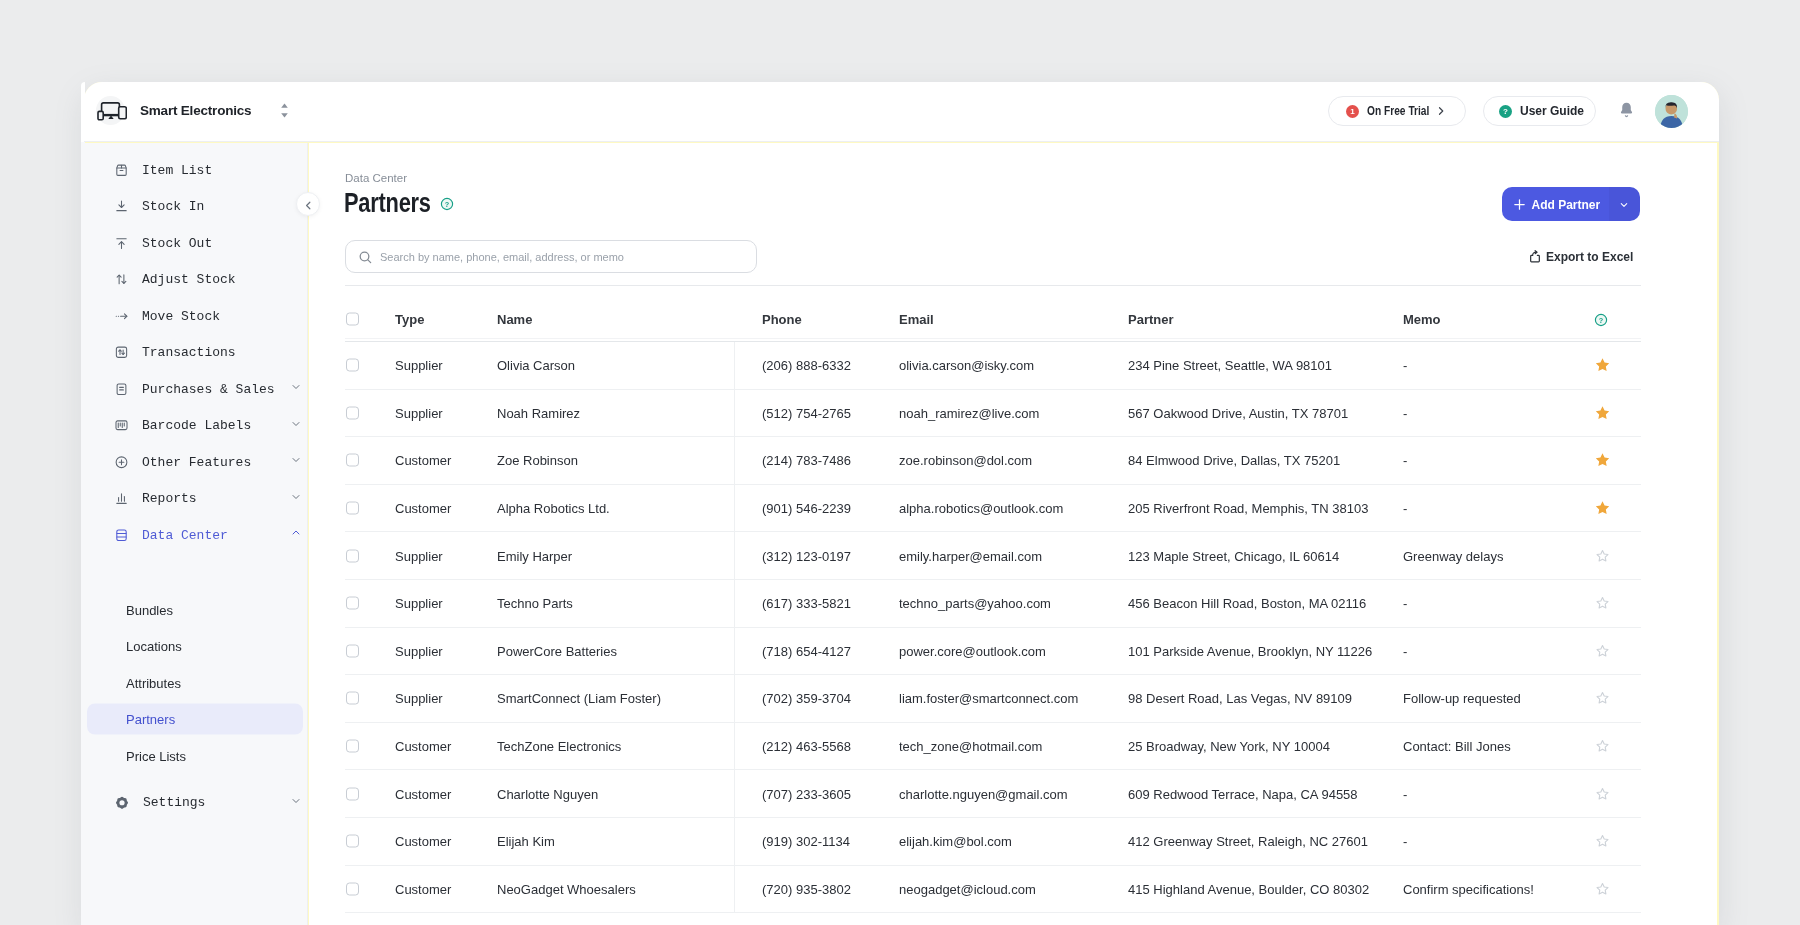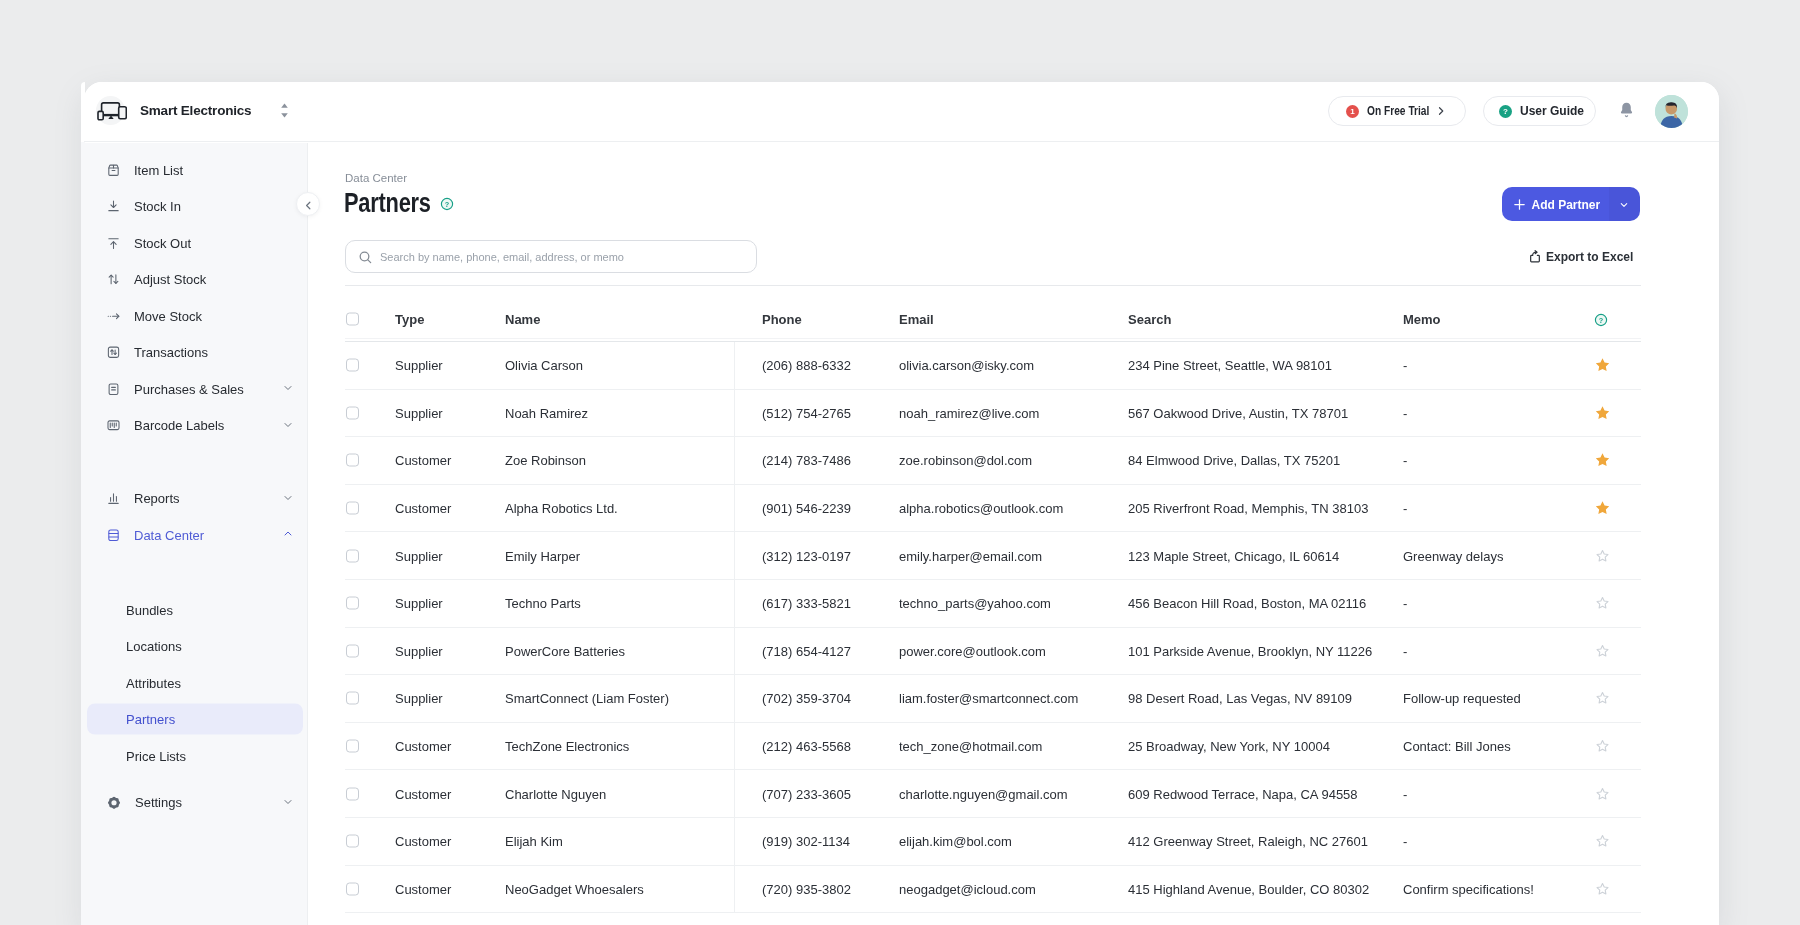--- a/index.html
+++ b/index.html
@@ -1,28 +1,28 @@
 <!DOCTYPE html>
 <html><head><meta charset="utf-8">
 <style>
 * { margin:0; padding:0; box-sizing:border-box; }
 html,body { width:1800px; height:925px; background:#ebeced; font-family:"Liberation Sans",sans-serif; overflow:hidden; }
-.card { position:absolute; left:84px; top:82px; width:1634.5px; height:843px; background:#ffffff; border-radius:18px 18px 0 0; box-shadow:0 10px 30px rgba(120,125,140,.18); }
+.card { position:absolute; left:84px; top:82px; width:1634.5px; height:843px; background:#fef9c3; border-radius:18px 18px 0 0; box-shadow:0 10px 30px rgba(120,125,140,.18); }
 .card::before { content:""; position:absolute; left:-3px; top:0; width:4px; height:843px; background:linear-gradient(#fff 0 60px, #f7f8fa 60px); border-radius:14px 0 0 0; }
 .topbar { position:absolute; left:0; top:0; width:100%; height:60px; border-bottom:1px solid #edeff1; border-radius:18px 18px 0 0; background:#fff; }
 .logo-bg { position:absolute; left:12px; top:14px; width:29px; height:29px; border-radius:50%; background:#f4f5f6; }
 .logo-bg svg { position:absolute; left:0.5px; top:5.5px; }
 .brand { position:absolute; left:56px; top:28px; transform:translateY(-50%); font-size:13.5px; font-weight:bold; color:#20242a; letter-spacing:-.2px; }
 .updown { position:absolute; left:196.5px; top:20.5px; }
 .pill { position:absolute; top:14px; height:30px; border:1px solid #e8eaee; border-radius:15px; background:#fff; display:flex; align-items:center; font-size:12px; font-weight:bold; color:#23272e; }
 .badge { width:13px; height:13px; border-radius:50%; display:inline-flex; align-items:center; justify-content:center; color:#fff; font-size:8px; font-weight:bold; }
 .avatar { position:absolute; left:1570.5px; top:12.5px; width:33px; height:33px; border-radius:50%; overflow:hidden; background:#bfe2da; }
 .bell { position:absolute; left:1533px; top:16.5px; }
 .side { position:absolute; left:0; top:61px; width:224px; height:782px; background:#f7f8fa; border-right:1px solid #edeff1; border-radius:0; }
-.nitem { position:absolute; left:8px; width:224px; height:36.5px; transform:translateY(-50%); display:flex; align-items:center; padding-left:14px; }
+.nitem { position:absolute; left:16px; width:224px; height:36.5px; transform:translateY(-50%); display:flex; align-items:center; padding-left:14px;font-family:Liberation Mono, monospace; }
 .nitem svg { flex:0 0 auto; }
 .nlabel { margin-left:13px; font-size:13px; color:#272b31; }
 .nchev { position:absolute; right:22px; top:50%; transform:translateY(-50%); }
 .nsub { position:absolute; left:3px; width:216px; height:31px; transform:translateY(-50%); display:flex; align-items:center; padding-left:39px; border-radius:8px; }
 .nsub .nlabel { margin-left:0; }
 .nsub.sel { background:#e9ebfa; }
 .nsub.sel .nlabel { color:#4350ce; }
 .collapse { position:absolute; left:211.5px; top:109.5px; width:24px; height:24px; border-radius:50%; background:#fff; border:1px solid #eef0f3; box-shadow:0 1px 4px rgba(0,0,0,.05); z-index:5; }
 .collapse svg { position:absolute; left:5.5px; top:6px; }
 .main { position:absolute; left:225px; top:61px; width:1408px; height:782px; background:#fff; }
@@ -38,21 +38,21 @@
 .export .t { margin-left:3px; font-size:12px; font-weight:bold; color:#2b3037; }
 .search { position:absolute; left:261px; top:158px; width:412px; height:33px; border:1px solid #dadde2; border-radius:10px; background:#fff; }
 .search svg { position:absolute; left:11px; top:8px; }
 .search .ph { position:absolute; left:34px; top:50%; transform:translateY(-50%); font-size:11px; color:#9aa1aa; }
 .table { position:absolute; left:261px; top:203px; width:1296px; height:629.2px; }
 .thead { position:absolute; left:0; top:0; width:1296px; height:57px; border-top:1px solid #e7e9ec; border-bottom:1px solid #e4e7ea; }
 .thead .faint { position:absolute; left:0; top:51.6px; width:1296px; height:1px; background:#f2f3f5; }
 .thead .c { font-weight:bold; color:#33373d; }
 .trow { position:absolute; left:0; width:1296px; height:47.6px; border-bottom:1px solid #eef0f2; }
 .c { position:absolute; top:50%; transform:translateY(-50%); font-size:13px; color:#2b2f36; white-space:nowrap; }
-.c-type { left:50px; } .c-name { left:160px; } .c-phone { left:417px; } .c-email { left:554px; } .c-addr { left:783px; } .c-memo { left:1058px; }
+.c-type { left:50px; } .c-name { left:152px; } .c-phone { left:417px; } .c-email { left:554px; } .c-addr { left:783px; } .c-memo { left:1058px; }
 .cb { position:absolute; left:1px; top:50%; transform:translateY(-50%); width:13px; height:13px; border:1.5px solid #c8cdd4; border-radius:3.5px; background:#fff; }
 .cstar { position:absolute; left:1248.5px; top:50%; transform:translateY(-50%); width:17px; height:17px; }
 .cstar svg { display:block; }
 .vline { position:absolute; left:389px; top:57px; width:1px; height:571.2px; background:#eef0f2; }
 .thelp { position:absolute; left:1249px; top:27px; }
 </style></head>
 <body>
 <div class="card">
   <div class="topbar">
     <div class="logo-bg">
@@ -183,20 +183,33 @@
             <path d="M10 8.5v4.5"></path>
             <path d="M13.2 8.5v7"></path>
             <path d="M16.4 8.5v4.5"></path>
           </g>
         </svg>
         <span class="nlabel">Barcode Labels</span>
         <span class="nchev"><svg width="12" height="12" viewBox="0 0 24 24">
             <path fill="none" stroke="#6a727d" stroke-width="2" stroke-linecap="round" stroke-linejoin="round" d="M6 9.5l6 6 6-6"></path>
           </svg></span>
       </div>
+<div class="nitem" style="top:319px">
+        <svg width="15" height="15" viewBox="0 0 24 24">
+          <g stroke="#5d6570" stroke-width="1.7" fill="none" stroke-linecap="round" stroke-linejoin="round">
+            <circle cx="12" cy="12" r="8.6"></circle>
+            <path d="M12 8.2v7.6"></path>
+            <path d="M8.2 12h7.6"></path>
+          </g>
+        </svg>
+        <span class="nlabel">Other Features</span>
+        <span class="nchev"><svg width="12" height="12" viewBox="0 0 24 24">
+            <path fill="none" stroke="#6a727d" stroke-width="2" stroke-linecap="round" stroke-linejoin="round" d="M6 9.5l6 6 6-6"></path>
+          </svg></span>
+      </div>
 <div class="nitem" style="top:355.5px">
         <svg width="15" height="15" viewBox="0 0 24 24">
           <g stroke="#5d6570" stroke-width="1.7" fill="none" stroke-linecap="round" stroke-linejoin="round">
             <path d="M4.5 20.2h15"></path>
             <path d="M7.3 16.8v-6"></path>
             <path d="M12 16.8V4.8"></path>
             <path d="M16.7 16.8V9.3"></path>
           </g>
         </svg>
         <span class="nlabel">Reports</span>
@@ -285,21 +298,21 @@
       </svg>
     <span class="ph">Search by name, phone, email, address, or memo</span>
   </div>
   <div class="table">
     <div class="thead">
       <span class="cb" style="top:33px"></span>
       <span class="c c-type" style="top:33px">Type</span>
       <span class="c c-name" style="top:33px">Name</span>
       <span class="c c-phone" style="top:33px">Phone</span>
       <span class="c c-email" style="top:33px">Email</span>
-      <span class="c c-addr" style="top:33px">Search</span>
+      <span class="c c-addr" style="top:33px">Partner</span>
       <span class="c c-memo" style="top:33px">Memo</span>
       <span class="thelp"><svg width="14" height="14" viewBox="0 0 24 24">
             <circle cx="12" cy="12" r="9.6" fill="#edf8f4" stroke="#169f87" stroke-width="2"></circle>
             <text x="12" y="16.6" text-anchor="middle" font-family="Liberation Sans, sans-serif" font-size="12.5" font-weight="bold" fill="#169f87">?</text>
           </svg></span>
       <span class="faint"></span>
     </div>
 <div class="trow" style="top:57.0px">
 <span class="cb"></span>
 <span class="c c-type">Supplier</span>

